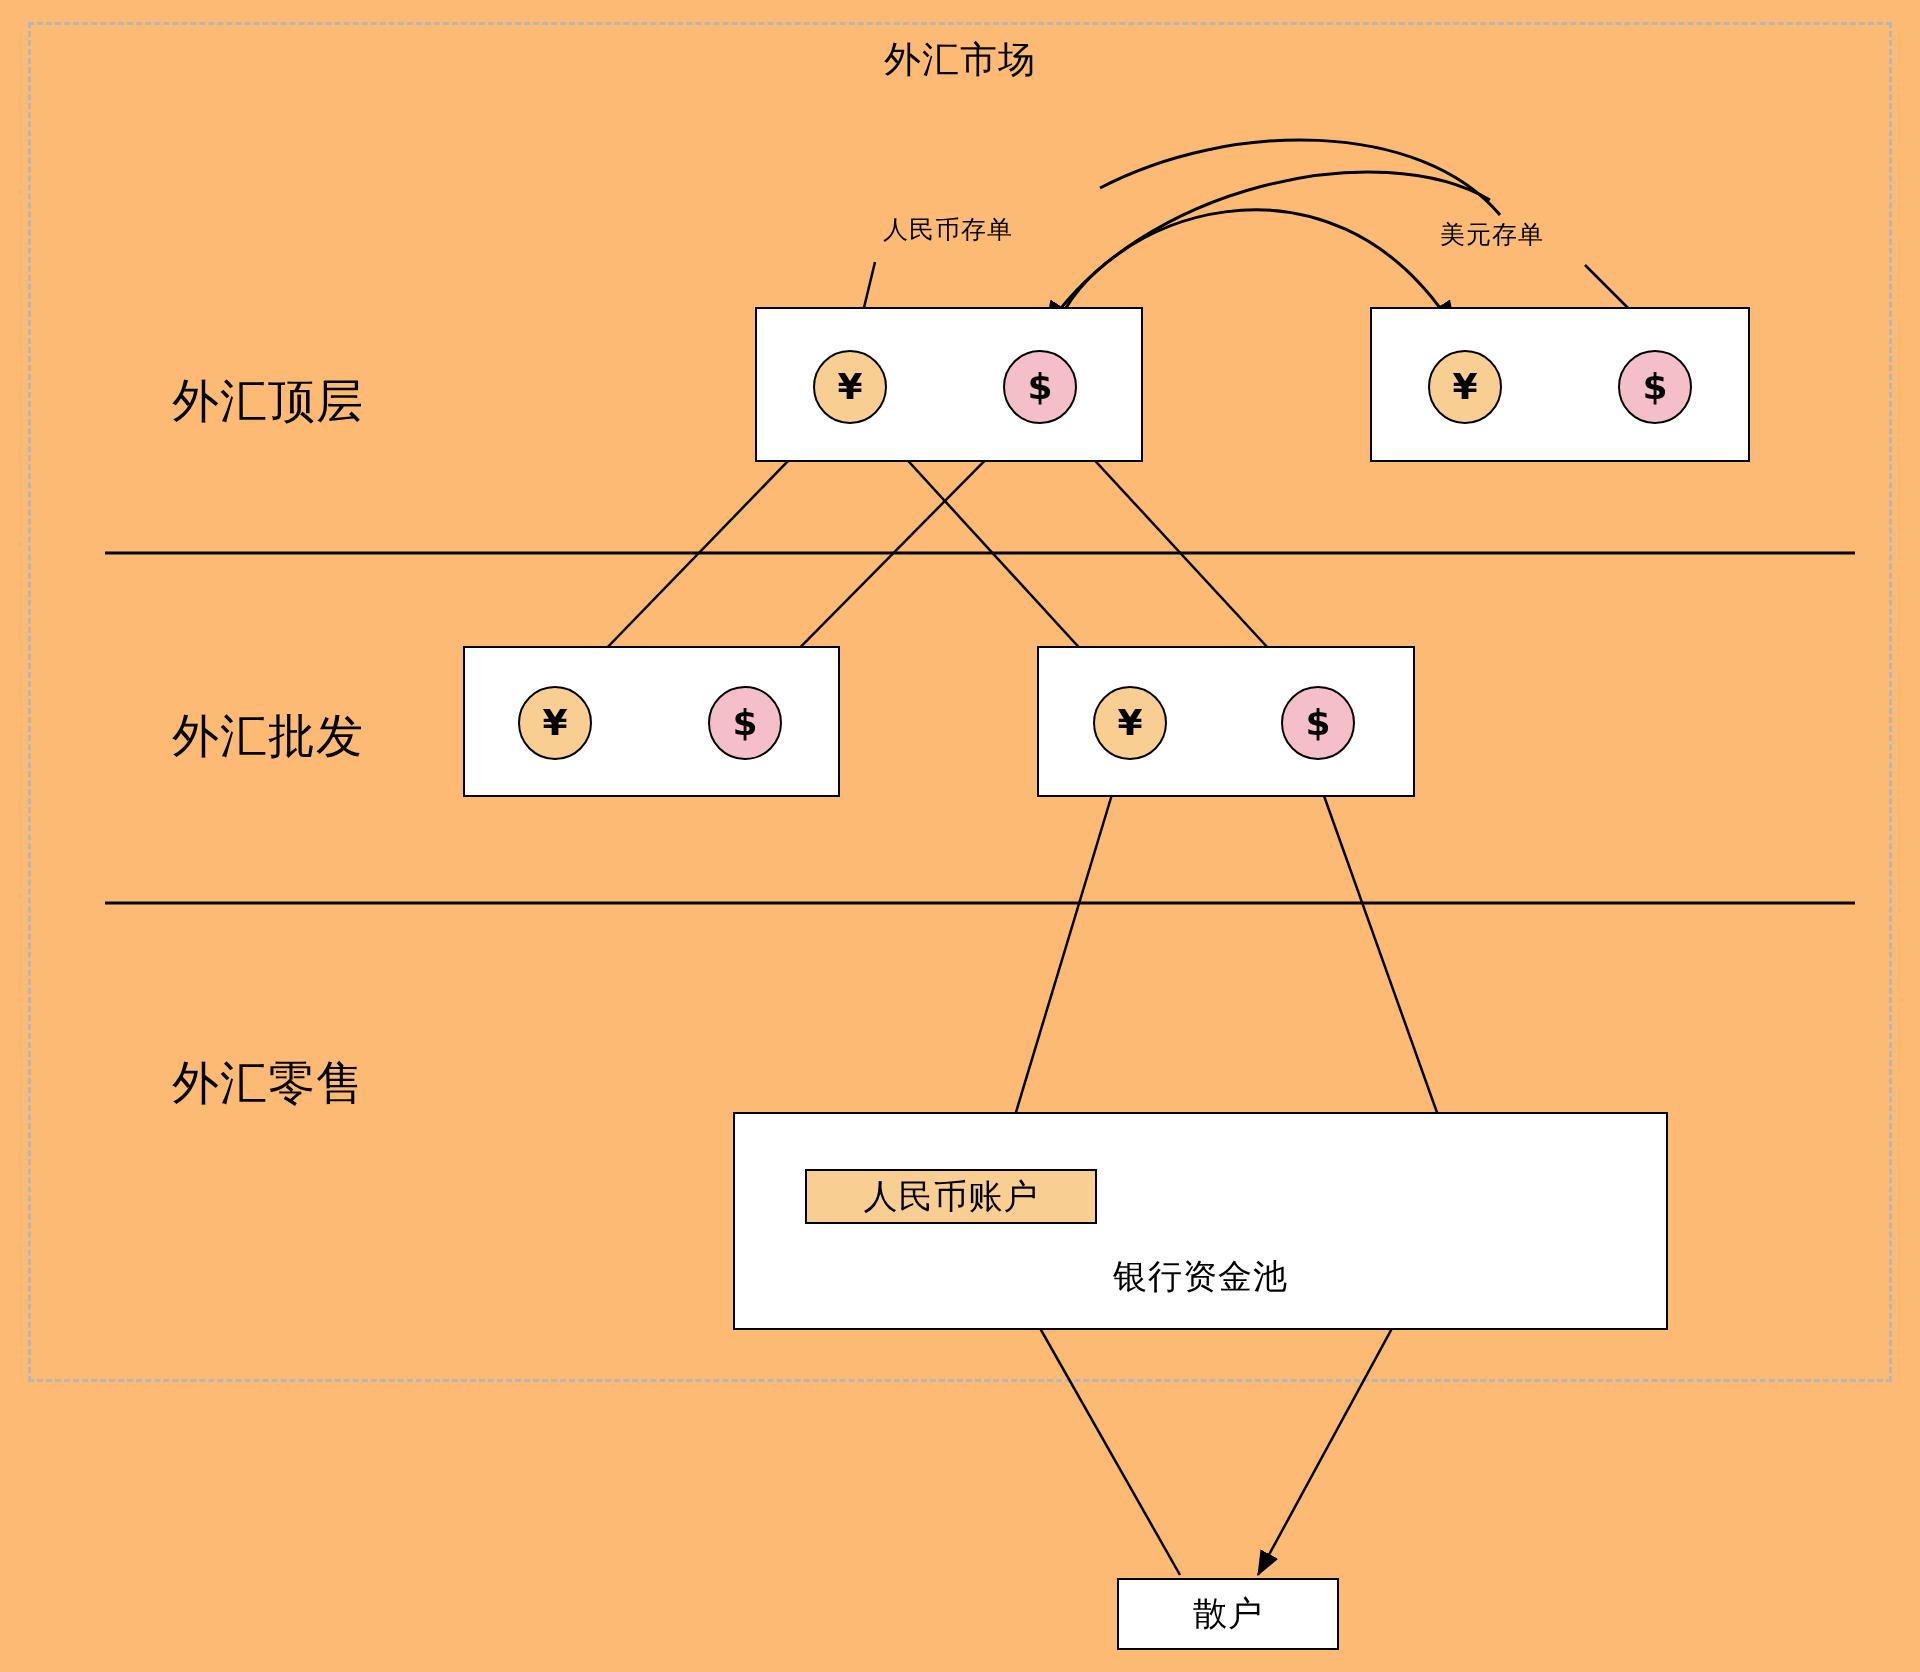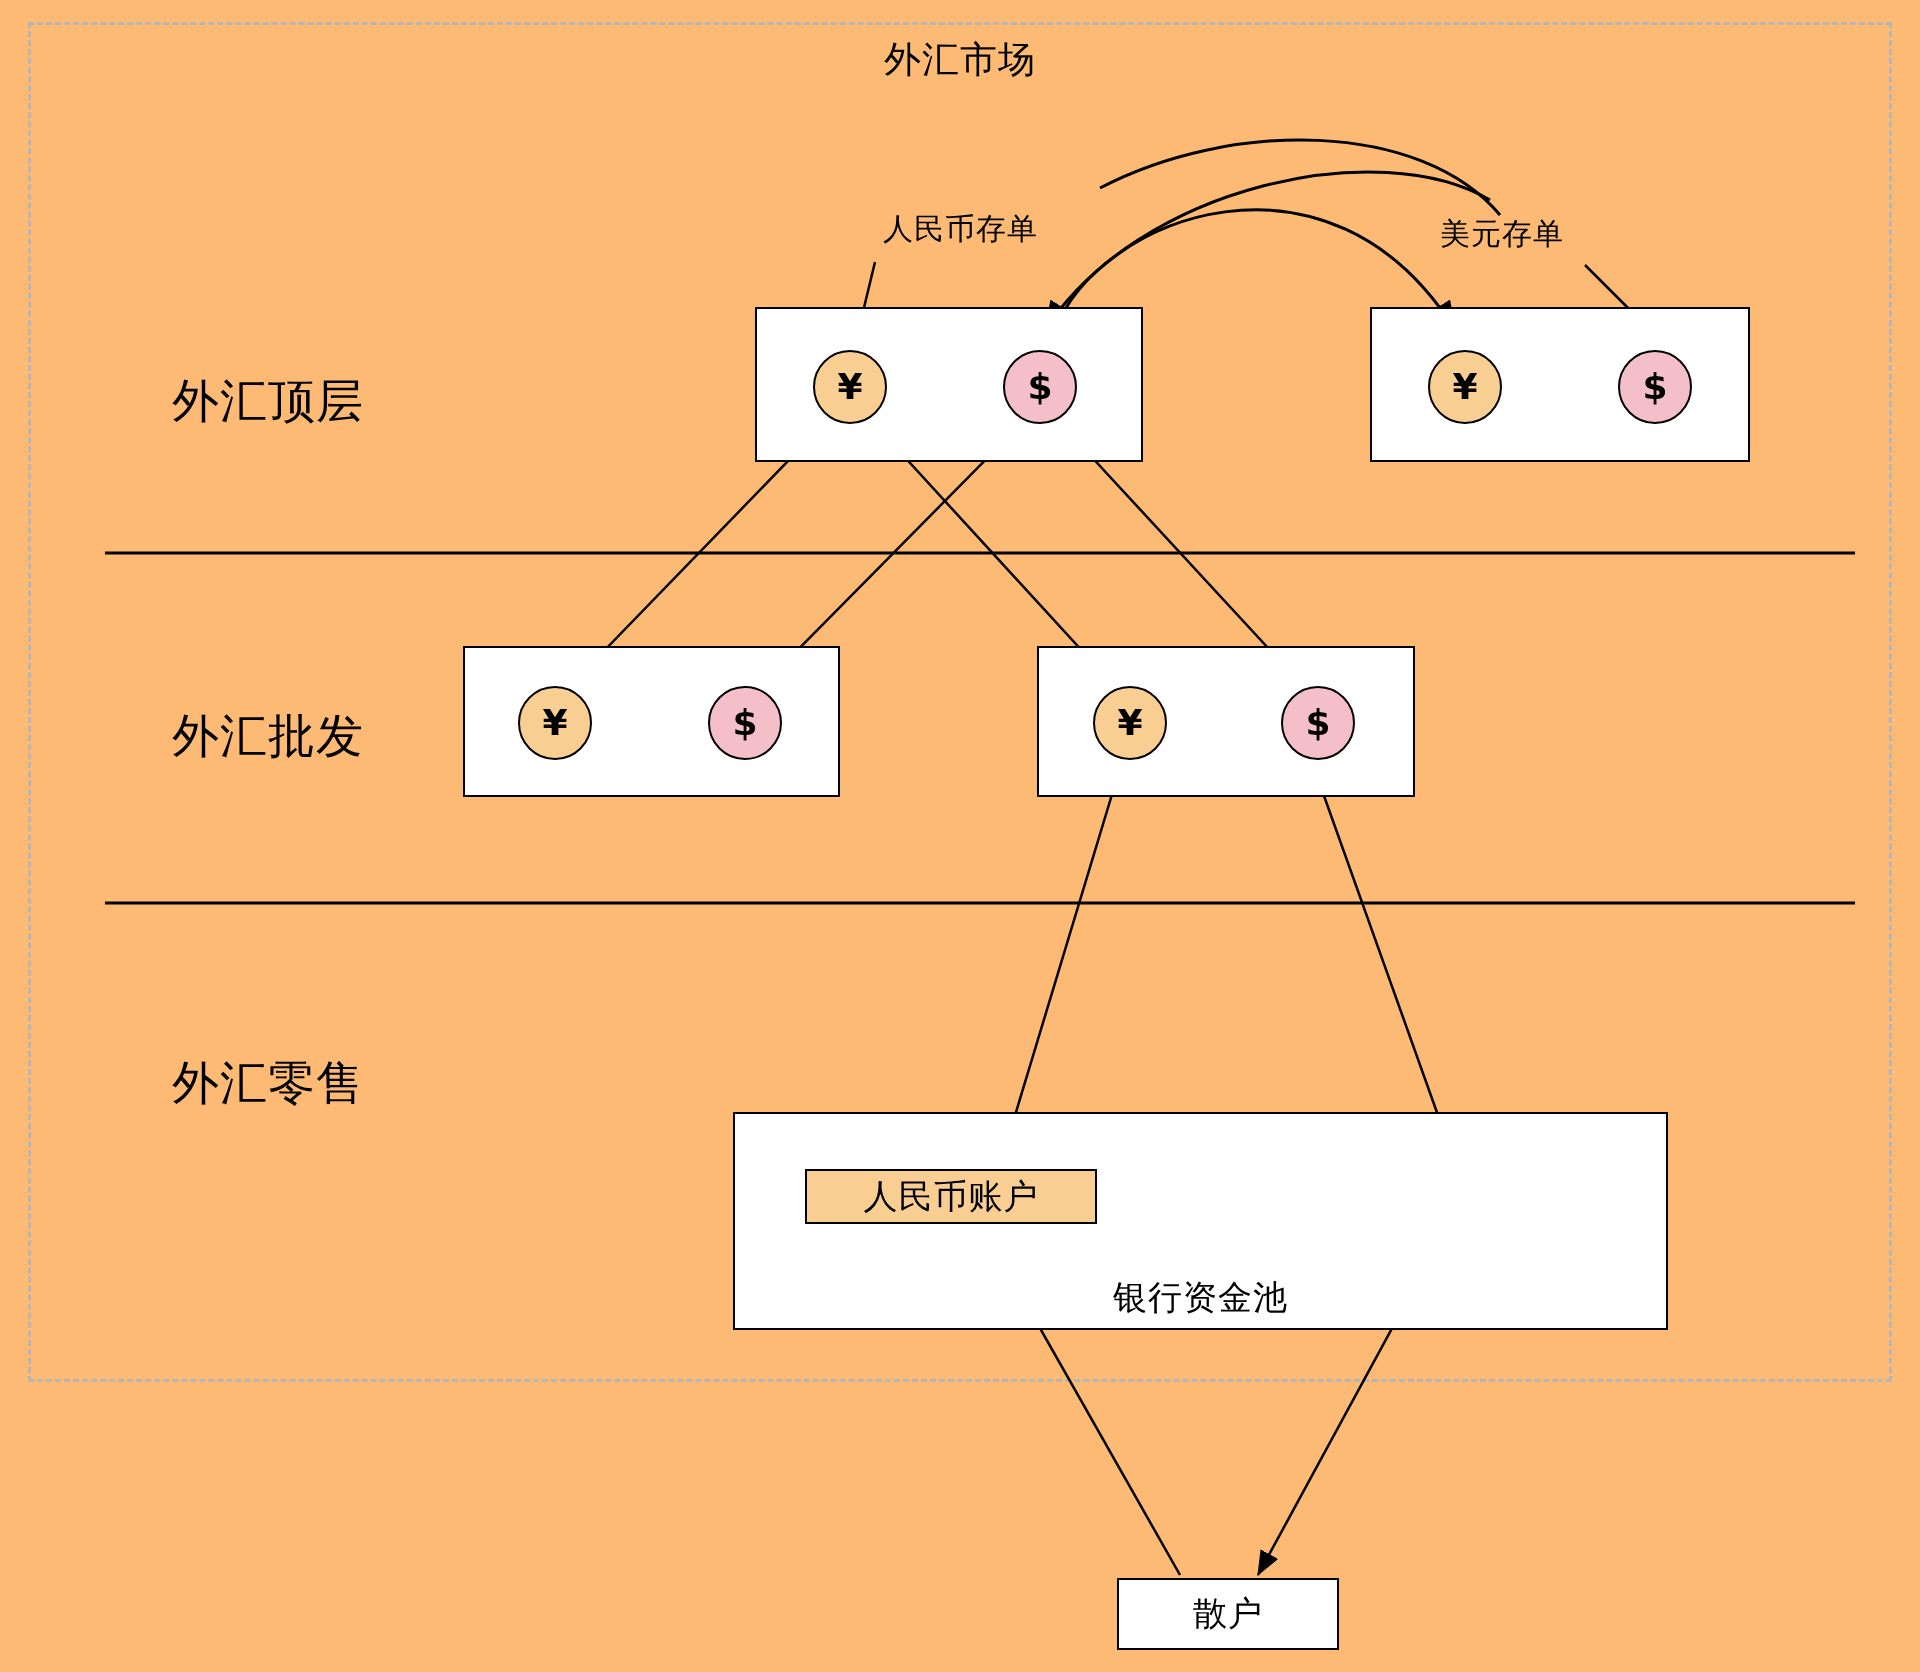--- a/index.html
+++ b/index.html
@@ -95,21 +95,21 @@
   .c-tr-cny { left: 1428px; top: 350px; }
   .c-tr-usd { left: 1618px; top: 350px; }
   
   .c-wl-cny { left: 518px;  top: 686px; }
   .c-wl-usd { left: 708px;  top: 686px; }
   .c-wr-cny { left: 1093px; top: 686px; }
   .c-wr-usd { left: 1281px; top: 686px; }
 
   
   .annot {
-    font-size: 30px;
+    font-size: 25px;
     line-height: 42px;
     letter-spacing: 1px;
     white-space: nowrap;
   }
   .annot-cny { left: 883px;  top: 208px; }
   .annot-usd { left: 1440px; top: 213px; }
 
   
   .account-chip {
     border: 2.5px solid #000000;
@@ -130,21 +130,20 @@
     background: #F5BFC9;
   }
   .pool-caption {
     left: 733px;
     top: 1255px;
     width: 935px;
     text-align: center;
     font-size: 34px;
     line-height: 42px;
     letter-spacing: 1px;
-    margin-top: 21px;
   }
 
   
   .retail-box {
     left: 1117px;
     top: 1578px;
     width: 222px;
     height: 72px;
     border: 2.5px solid #000000;
     background: #ffffff;

